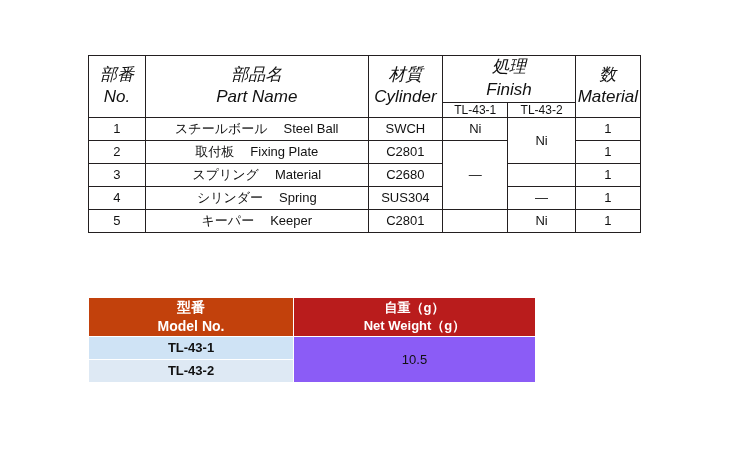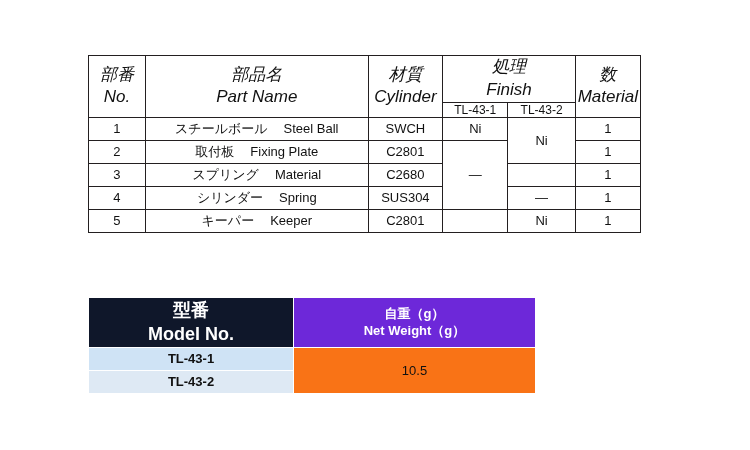--- a/index.html
+++ b/index.html
@@ -82,29 +82,29 @@
     width: 100%;
     table-layout: fixed;
   }
   table.model td {
     border: 1px solid #ffffff;
     padding: 0;
     text-align: center;
     vertical-align: middle;
   }
   .m-head-blue {
-    background: #0f172a;
+    background: #c2410c;
     color: #ffffff;
     font-weight: bold;
-    font-size: 18px;
+    font-size: 14px;
     line-height: 1.35;
     padding: 7px 2px;
   }
   .m-head-gray {
-    background: #6d28d9;
+    background: #b91c1c;
     color: #ffffff;
     font-weight: bold;
     font-size: 13px;
     line-height: 1.35;
     padding: 7px 2px;
   }
   .m-cell-light {
     background: #cfe3f5;
     color: #111111;
     font-weight: bold;
@@ -112,21 +112,21 @@
     height: 22px;
   }
   .m-cell-light2 {
     background: #dee9f4;
     color: #111111;
     font-weight: bold;
     font-size: 13px;
     height: 22px;
   }
   .m-cell-weight {
-    background: #f97316;
+    background: #8b5cf6;
     color: #111111;
     font-size: 13px;
   }
   .col-model { width: 205px; }
   .col-weight { width: 242px; }
 </style>
 </head>
 <body>
 
 <div id="parts-table-wrap">

